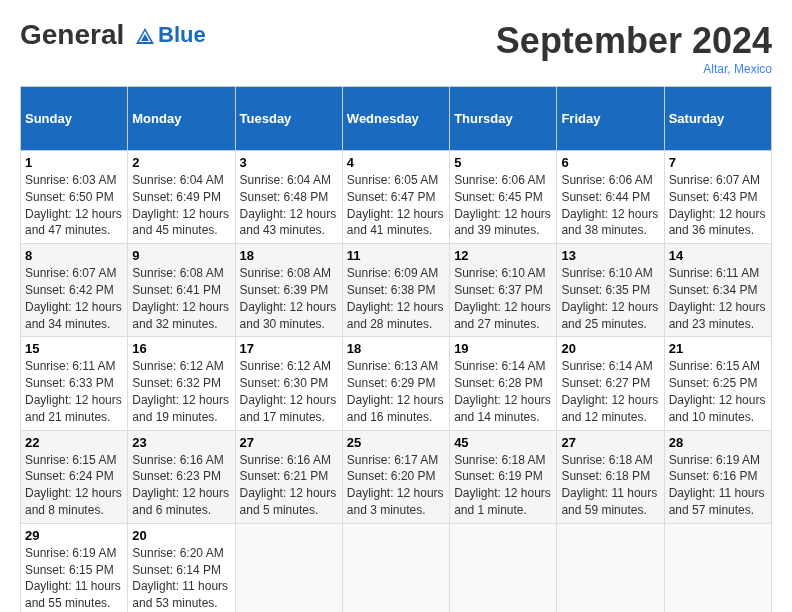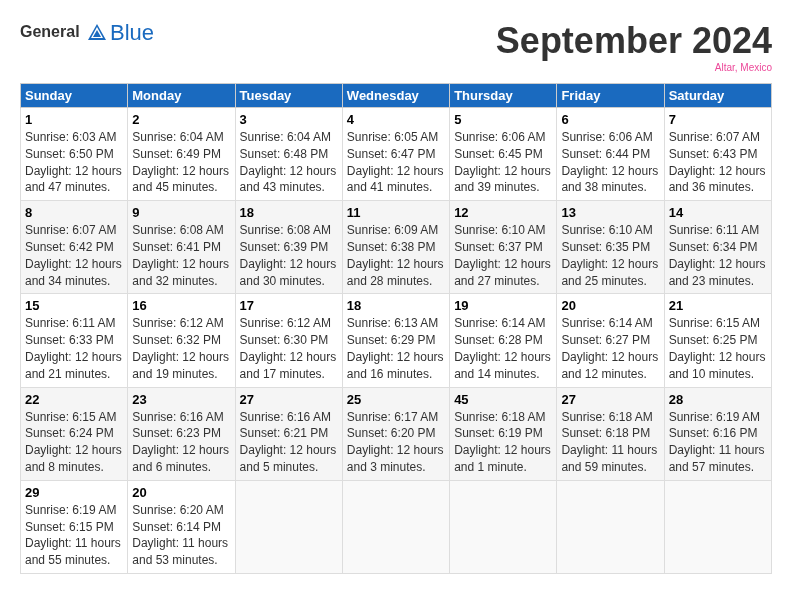--- a/index.html
+++ b/index.html
@@ -23,34 +23,34 @@
     .title-block {
       text-align: right;
     }
     .month-title {
       font-size: 36px;
       font-weight: bold;
       color: #333;
       margin-left: 12px;
     }
     .subtitle {
-      font-size: 10px;
-      color: #ec4899;
+      font-size: 12px;
+      color: #3b82f6;
     }
     table {
       width: 100%;
       border-collapse: collapse;
       font-size: 11px;
     }
     thead tr {
       background-color: #1a6abf;
       color: #fff;
     }
     thead th {
-      padding: 4px 4px;
+      padding: 24px 4px;
       text-align: left;
       font-size: 13px;
       font-weight: bold;
       border: 1px solid #ccc;
     }
     tbody tr {
       background-color: #fff;
     }
     tbody tr:nth-child(even) {
       background-color: #f5f5f5;
@@ -77,29 +77,29 @@
       background: #f9f9f9;
     }
   </style>
 </head>
 <body>
 
 <div class="header">
   <div class="logo">
     <div>
       <div style="display:flex; align-items:center;">
-        <div style="font-size:16px; font-weight:bold; color:#333; line-height:1.1;">
+        <div style="font-size:28px; font-weight:bold; color:#333; line-height:1.1;">
           <span style="color:#333;">General</span>
           <svg style="display:inline-block;vertical-align:middle;margin-left:2px;" width="22" height="22" viewBox="0 0 22 22">
             <polygon points="11,2 20,18 2,18" fill="#1a6abf"></polygon>
             <polygon points="11,5 17,16 5,16" fill="#fff"></polygon>
             <polygon points="11,8 15,15 7,15" fill="#1a6abf"></polygon>
           </svg>
         </div>
-        <div style="font-size:22px; font-weight:normal; color:#1a6abf; margin-left:2px;">Blue</div>
+        <div style="font-size:22px; font-weight:bold; color:#1a6abf; margin-left:2px;">Blue</div>
       </div>
     </div>
   </div>
   <div class="title-block">
     <div class="month-title">September 2024</div>
     <div class="subtitle">Altar, Mexico</div>
   </div>
 </div>
 
 <table>

